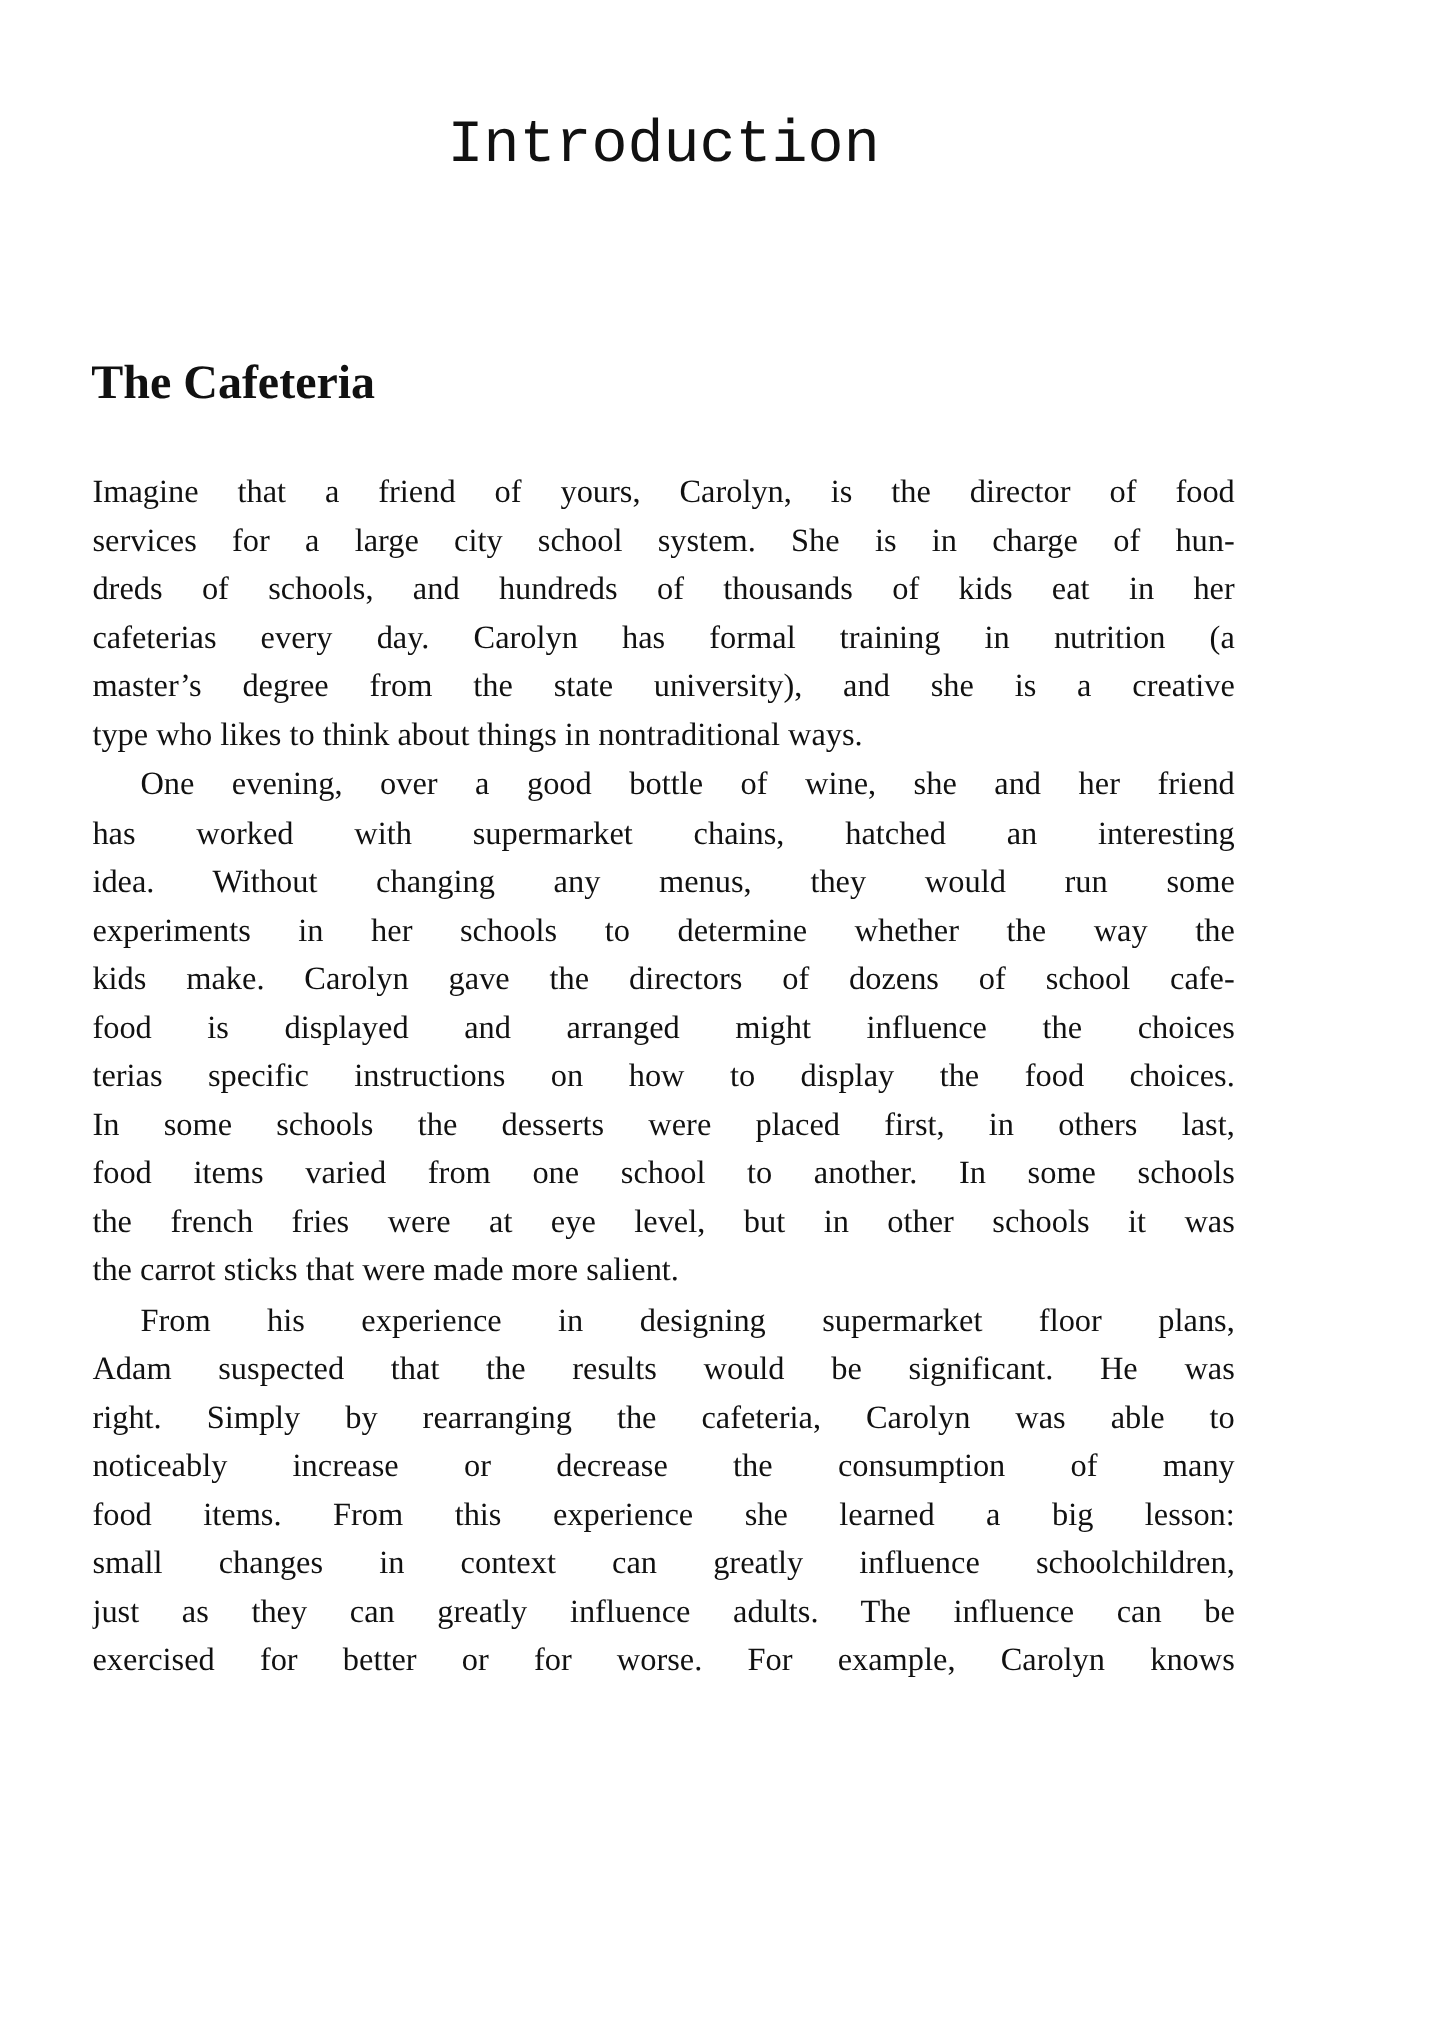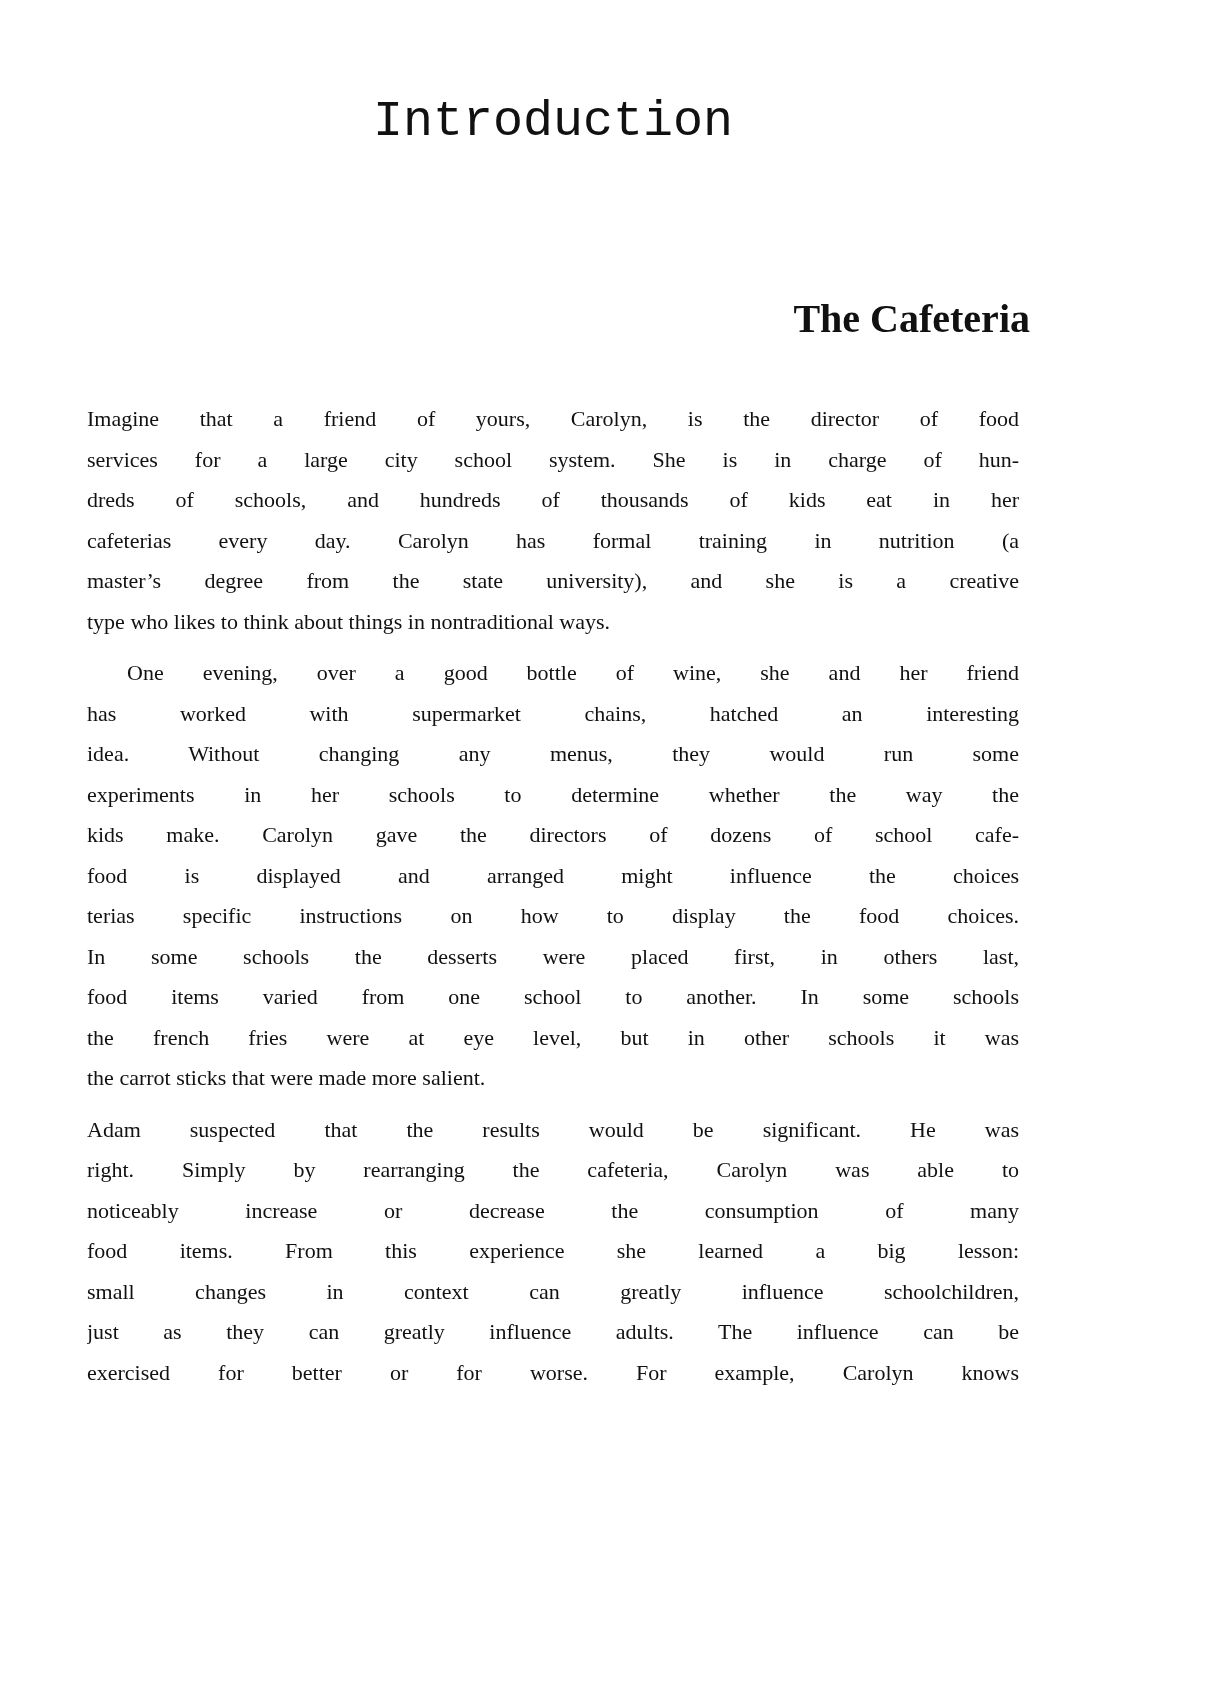--- a/index.html
+++ b/index.html
@@ -32,37 +32,37 @@
       font-weight: normal;
       line-height: 60px;
       margin: 0;
       padding-left: 0;
     }
     .section-title {
       position: absolute;
       top: 293px;
       left: 0;
       width: 954px;
-      text-align: right;
+      text-align: left;
       font-family: "Liberation Serif", "DejaVu Serif", serif;
       font-size: 40px;
       font-weight: bold;
       line-height: 52px;
       margin: 0;
     }
     .body-text {
       position: absolute;
       top: 388px;
       left: 0;
       width: 954px;
     }
     .para {
-      margin: 11px;
+      margin: 1px;
       font-family: "Liberation Serif", "DejaVu Serif", serif;
-      font-size: 22px;
+      font-size: 27px;
       line-height: 40.5px;
       text-align: justify;
       text-align-last: left;
       hyphens: manual;
     }
     .line {
       display: block;
       text-align: justify;
       text-align-last: justify;
       white-space: nowrap;
@@ -100,20 +100,21 @@
       <span class="line">kids make. Carolyn gave the directors of dozens of school cafe-</span>
       <span class="line">food is displayed and arranged might influence the choices</span>
       <span class="line">terias specific instructions on how to display the food choices.</span>
       <span class="line">In some schools the desserts were placed first, in others last,</span>
       <span class="line">food items varied from one school to another. In some schools</span>
       <span class="line">the french fries were at eye level, but in other schools it was</span>
       <span class="line last">the carrot sticks that were made more salient.</span>
     </div>
 
     <div class="para">
+      <span class="line indent">From his experience in designing supermarket floor plans,</span>
       <span class="line">Adam suspected that the results would be significant. He was</span>
       <span class="line">right. Simply by rearranging the cafeteria, Carolyn was able to</span>
       <span class="line">noticeably increase or decrease the consumption of many</span>
       <span class="line">food items. From this experience she learned a big lesson:</span>
       <span class="line">small changes in context can greatly influence schoolchildren,</span>
       <span class="line">just as they can greatly influence adults. The influence can be</span>
       <span class="line">exercised for better or for worse. For example, Carolyn knows</span>
     </div>
   </div>
 </div>

